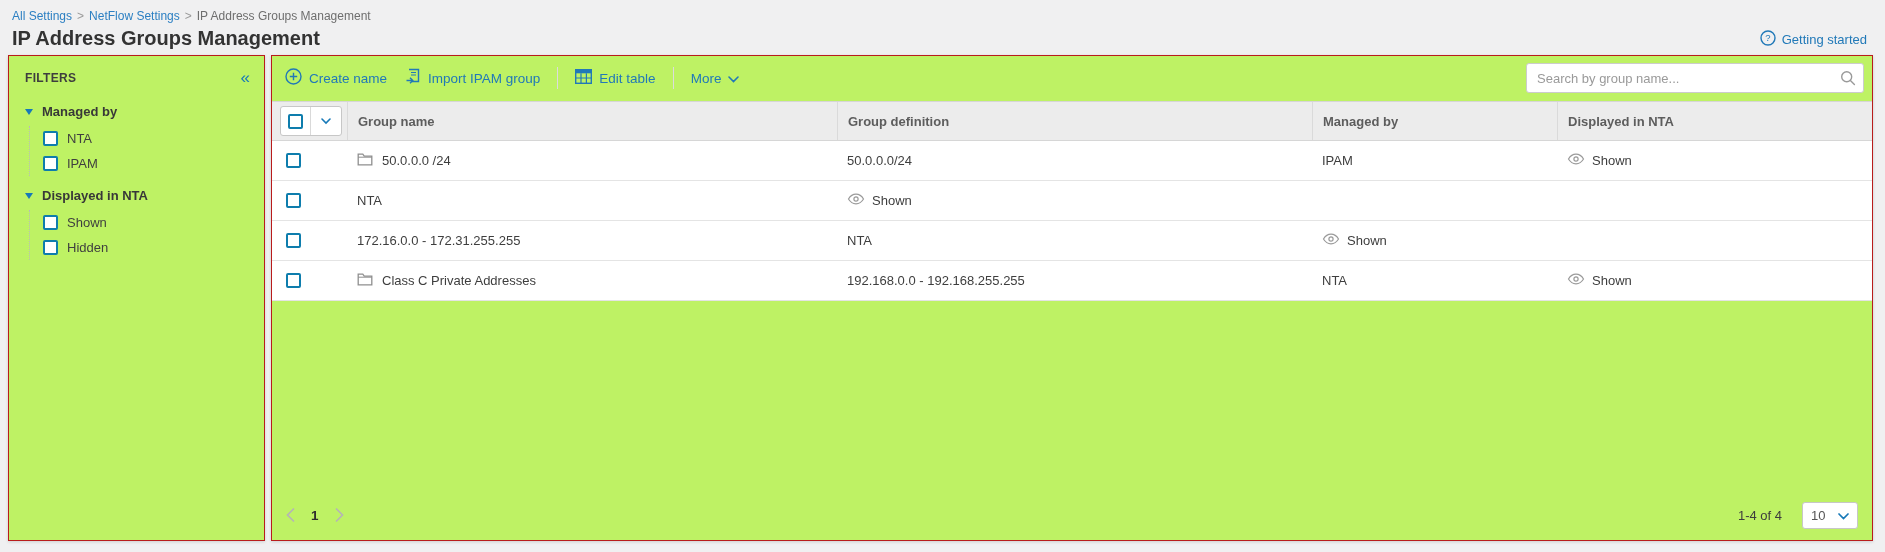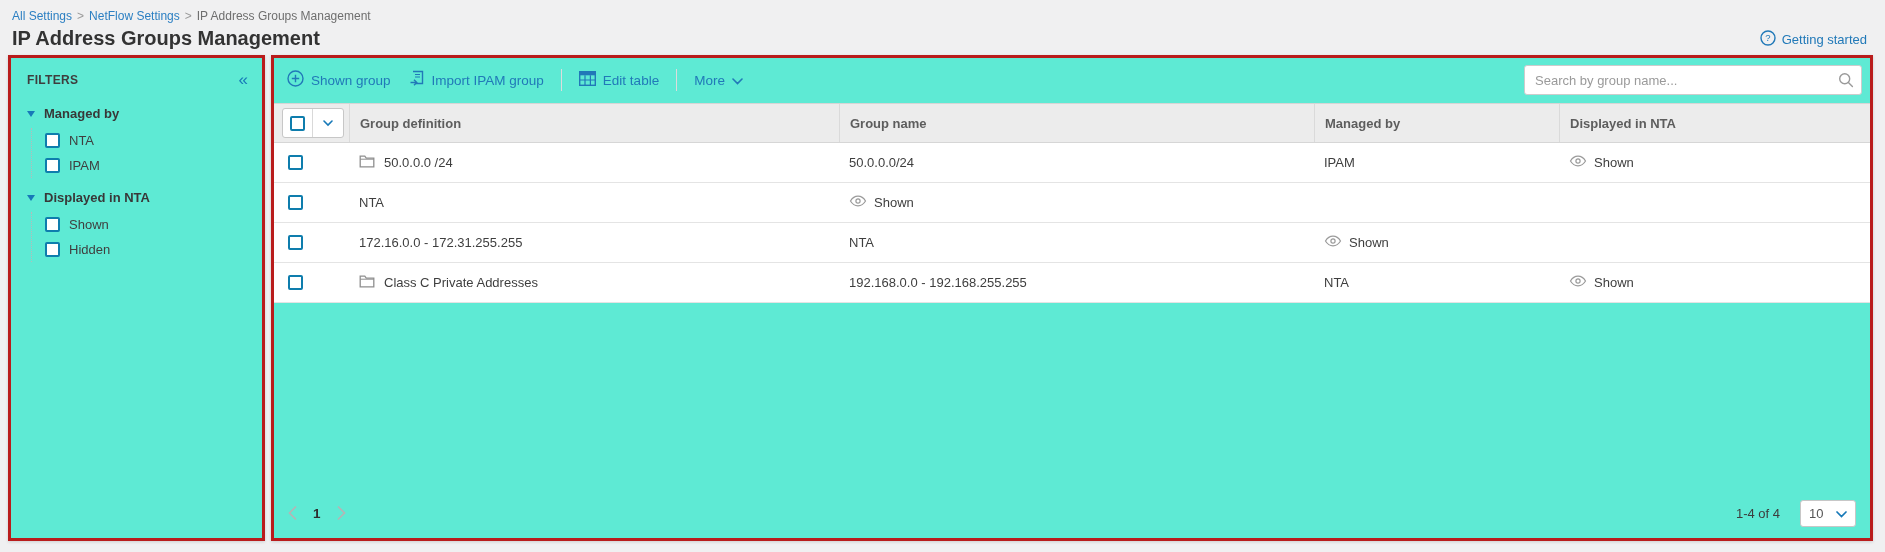--- a/index.html
+++ b/index.html
@@ -17,21 +17,21 @@
   .crumb.current { color:#6e6e6e; cursor:default; }
   .crumb-sep { color:#9a9a9a; }
   .page-title { margin-top:4px; font-size:20px; font-weight:700; color:#333; }
   .getting-started {
     position:absolute; top:30px; right:18px;
     display:flex; align-items:center; gap:6px;
     color:#2179b8; font-size:13px; cursor:pointer; text-decoration:none;
   }
   
   .content { position:absolute; top:55px; left:8px; right:12px; bottom:11px; display:flex; gap:6px; }
-  .card { background:#5eead4; border:3px solid #b91c1c; box-shadow:0 1px 3px rgba(0,0,0,.14); }
+  .card { background:#bef264; border:1px solid #b91c1c; box-shadow:0 1px 3px rgba(0,0,0,.14); }
   
   .filters-card { width:257px; flex:none; }
   .filters-header { display:flex; align-items:center; justify-content:space-between; padding:13px 14px 10px 16px; }
   .filters-title { font-size:12px; font-weight:700; color:#3e3e3e; letter-spacing:.3px; }
   .collapse-btn { color:#1779b8; font-size:17px; line-height:1; cursor:pointer; background:none; border:none; font-family:inherit; }
   .filter-group { margin:8px 0 0 16px; }
   .filter-group-header { display:flex; align-items:center; gap:9px; cursor:pointer; }
   .tri { width:0; height:0; border-left:4.5px solid transparent; border-right:4.5px solid transparent; border-top:6px solid #1779b8; margin-top:1px; }
   .filter-group-label { font-size:13px; font-weight:700; color:#383838; }
   .filter-options { margin:7px 0 12px 4px; border-left:1px dotted #b9b9b9; padding-left:13px; display:flex; flex-direction:column; }
@@ -147,21 +147,21 @@
     <main class="card table-card">
 
       <div class="toolbar">
         <button class="tool-btn">
           <span>
             <svg width="17" height="17" viewBox="0 0 17 17">
                 <circle cx="8.5" cy="8.5" r="7.5" fill="none" stroke="#2179b8" stroke-width="1.4"></circle>
                 <path d="M8.5 4.8v7.4M4.8 8.5h7.4" stroke="#2179b8" stroke-width="1.4"></path>
               </svg>
           </span>
-          <span>Shown group</span>
+          <span>Create name</span>
         </button>
         <button class="tool-btn">
           <span>
             <svg width="16" height="17" viewBox="0 0 16 17">
                 <path d="M4 1.5h9.5v12H7" fill="none" stroke="#2179b8" stroke-width="1.4"></path>
                 <path d="M6 4.5h5M6 7h5" stroke="#2179b8" stroke-width="1.1"></path>
                 <path d="M1.5 12.5h6M5 9.8l2.8 2.7L5 15.2" fill="none" stroke="#2179b8" stroke-width="1.4"></path>
               </svg>
           </span>
           <span>Import IPAM group</span>
@@ -202,22 +202,22 @@
           <span class="split-btn">
             <span class="checkbox"></span>
             <span class="split-div"></span>
             <span class="split-chev">
               <svg width="10" height="7" viewBox="0 0 10 7">
                   <path d="M1 1l4 4 4-4" fill="none" stroke="#1779b8" stroke-width="1.6" stroke-linecap="round"></path>
                 </svg>
             </span>
           </span>
         </div>
+        <div class="hcell">Group name</div>
         <div class="hcell">Group definition</div>
-        <div class="hcell">Group name</div>
         <div class="hcell">Managed by</div>
         <div class="hcell">Displayed in NTA</div>
       </div>
 
       <div class="tbody" id="table-body">
   <div class="trow">
     <div class="cell cell-check">
       <span class="checkbox"></span>
     </div>
     <div class="cell cell-name">

